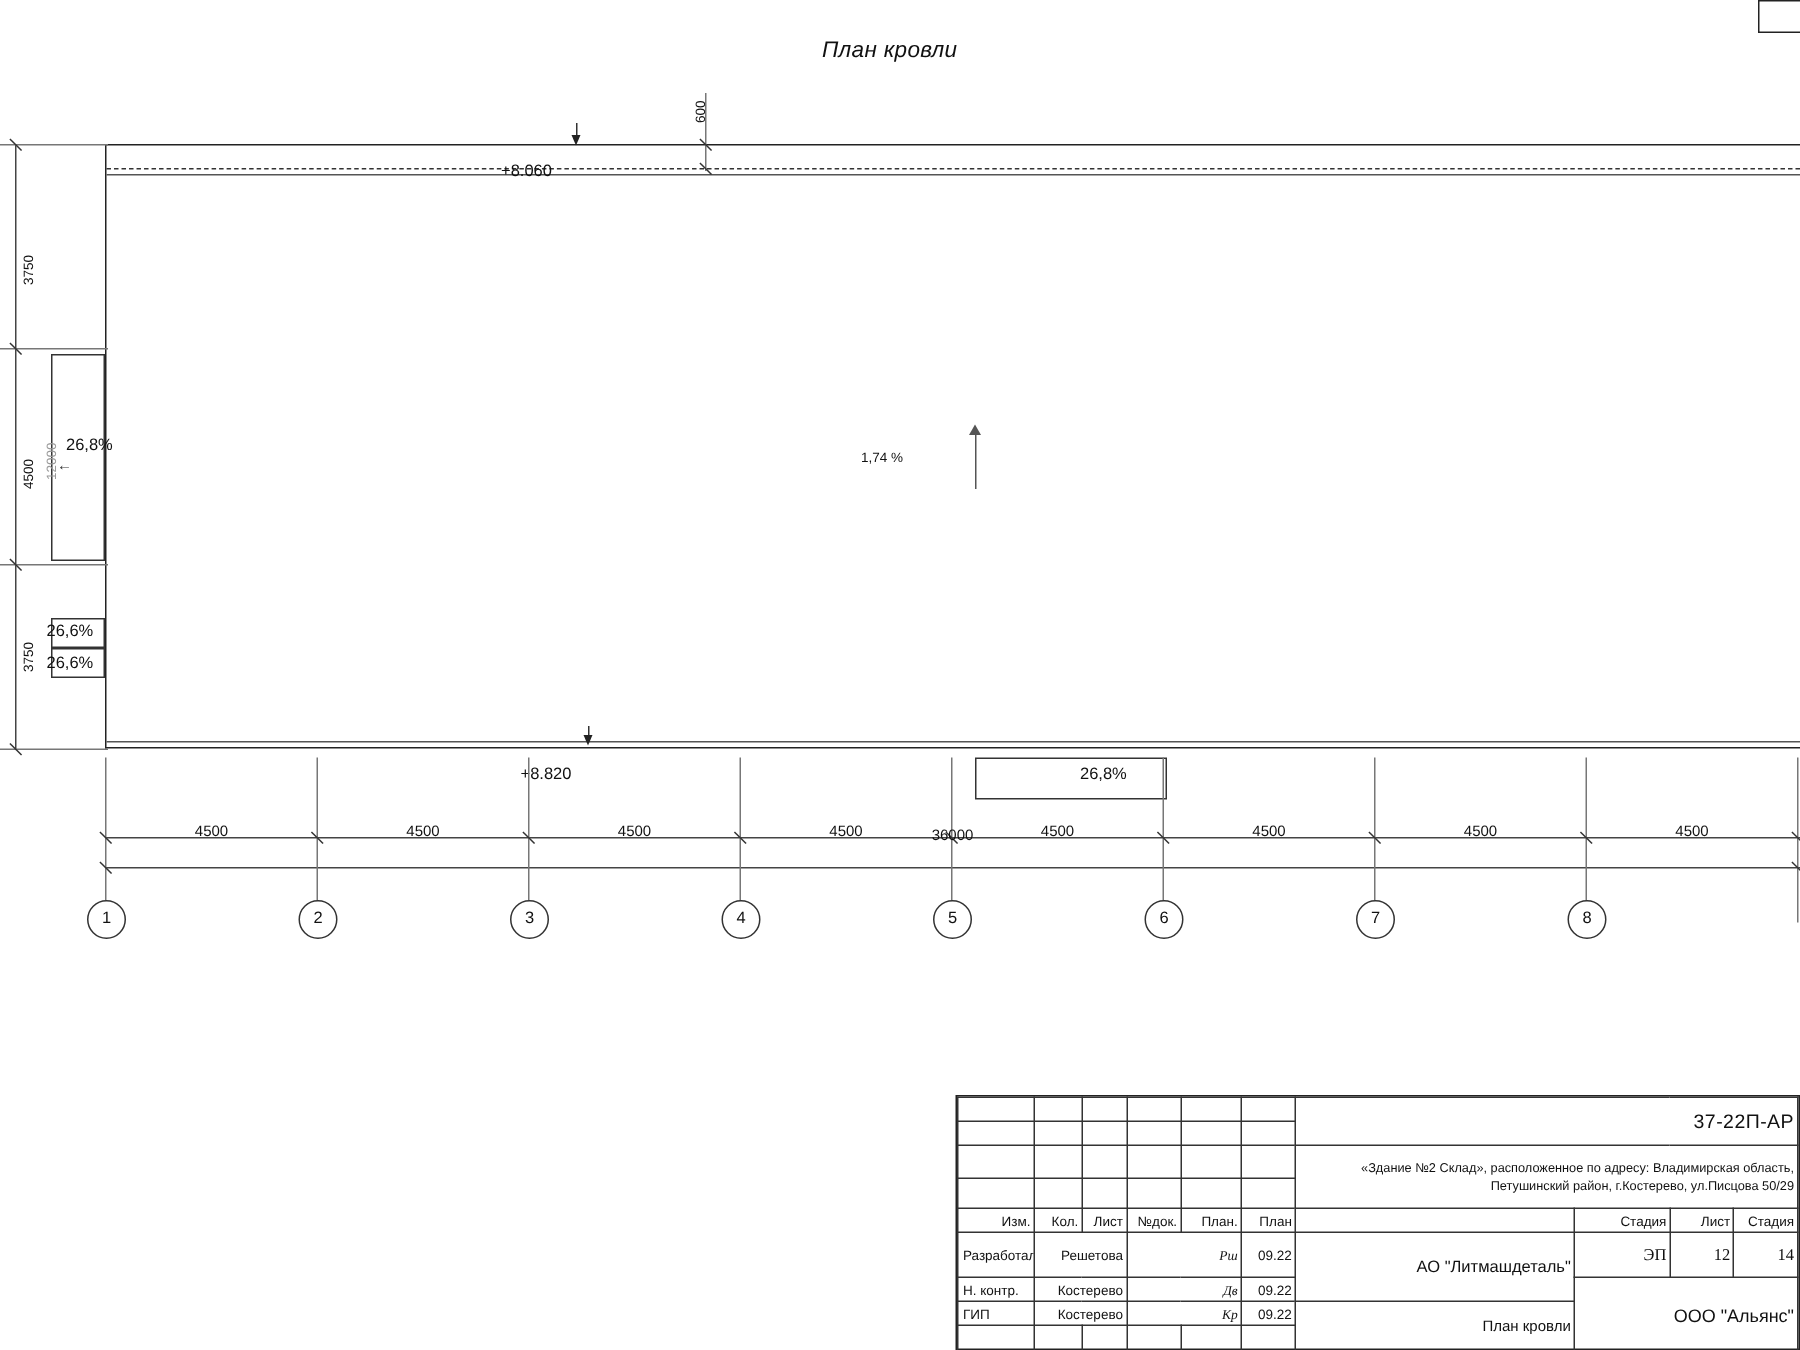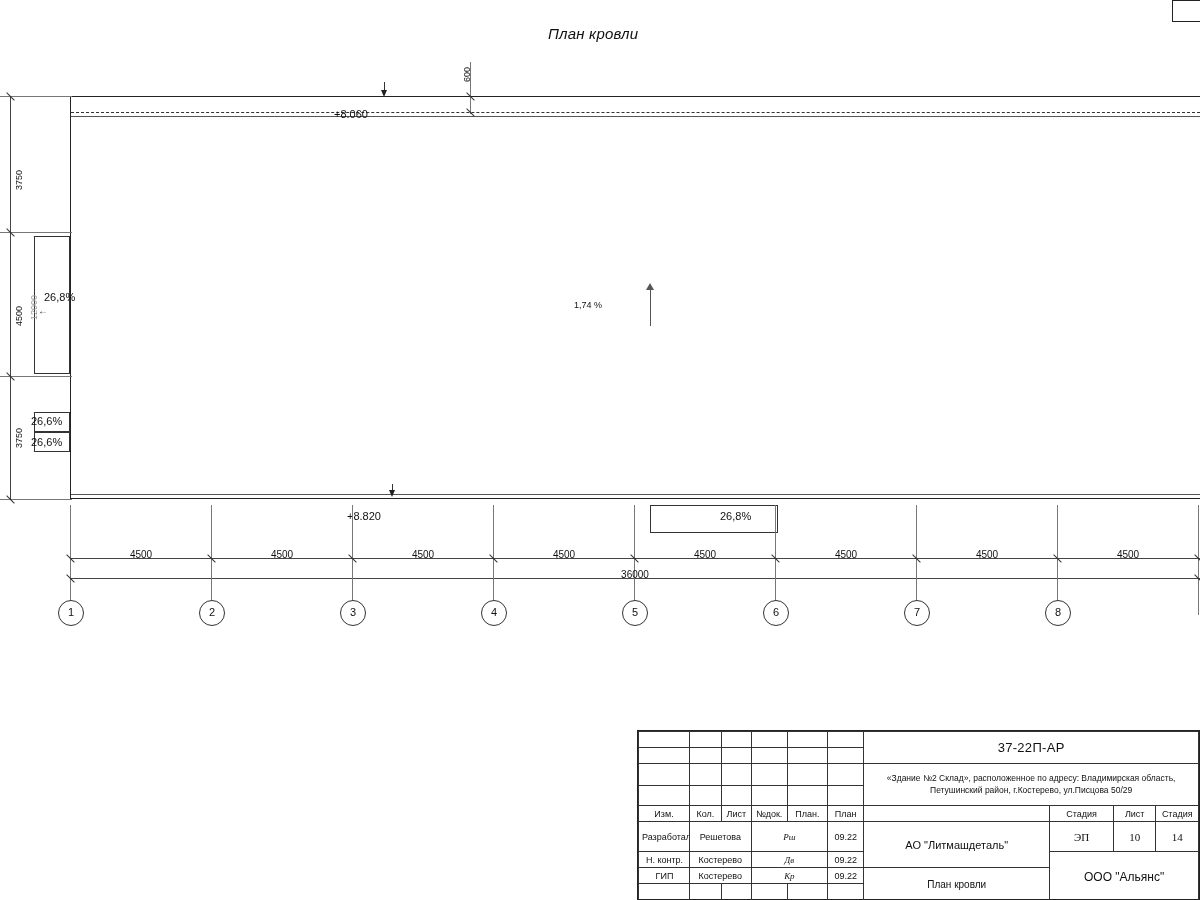--- a/index.html
+++ b/index.html
@@ -222,27 +222,27 @@
   }
   .stamp table {
     border-collapse: collapse;
     width: 100%;
     height: 100%;
     table-layout: fixed;
   }
   .stamp td {
     border: 1px solid #333;
     padding: 0 2px;
-    text-align: center;
+    text-align: right;
     vertical-align: middle;
     font-size: 9px;
     color: #111;
     overflow: hidden;
   }
-  .stamp td.left { text-align: center; padding-left: 3px; }
+  .stamp td.left { text-align: left; padding-left: 3px; }
   .stamp .code {
     font-size: 13px;
     letter-spacing: .3px;
   }
   .stamp .obj {
     font-size: 8.5px;
     line-height: 1.35;
   }
   .stamp .company {
     font-size: 11px;
@@ -354,21 +354,21 @@
   <div class="tick" style="left:1192.5px; top:578px;"></div>
 
   <div class="dim-text" style="left:100px; top:549px; width:82px;">4500</div>
   <div class="dim-text" style="left:241px; top:549px; width:82px;">4500</div>
   <div class="dim-text" style="left:382px; top:549px; width:82px;">4500</div>
   <div class="dim-text" style="left:523px; top:549px; width:82px;">4500</div>
   <div class="dim-text" style="left:664px; top:549px; width:82px;">4500</div>
   <div class="dim-text" style="left:805px; top:549px; width:82px;">4500</div>
   <div class="dim-text" style="left:946px; top:549px; width:82px;">4500</div>
   <div class="dim-text" style="left:1087px; top:549px; width:82px;">4500</div>
-  <div class="dim-text" style="left:594px; top:569px; width:82px;">36000</div>
+  <div class="dim-text" style="left:594px; top:552px; width:82px;">36000</div>
 
   <div class="axis-bubble" style="left:58px; top:600px;">1</div>
   <div class="axis-bubble" style="left:199px; top:600px;">2</div>
   <div class="axis-bubble" style="left:340px; top:600px;">3</div>
   <div class="axis-bubble" style="left:481px; top:600px;">4</div>
   <div class="axis-bubble" style="left:622px; top:600px;">5</div>
   <div class="axis-bubble" style="left:763px; top:600px;">6</div>
   <div class="axis-bubble" style="left:904px; top:600px;">7</div>
   <div class="axis-bubble" style="left:1045px; top:600px;">8</div>
 
@@ -433,21 +433,21 @@
         <td class="hdr">Лист</td>
         <td class="hdr">Стадия</td>
       </tr>
       <tr style="height:30px;">
         <td class="left">Разработал</td>
         <td colspan="2">Решетова</td>
         <td colspan="2" class="sig">Рш</td>
         <td>09.22</td>
         <td class="company" rowspan="2">АО "Литмашдеталь"</td>
         <td class="big">ЭП</td>
-        <td class="big">10</td>
+        <td class="big">12</td>
         <td class="big">14</td>
       </tr>
       <tr style="height:16px;">
         <td class="left">Н. контр.</td>
         <td colspan="2">Костерево</td>
         <td colspan="2" class="sig">Дв</td>
         <td>09.22</td>
         <td rowspan="3" colspan="3" class="company2">ООО "Альянс"</td>
       </tr>
       <tr style="height:16px;">

